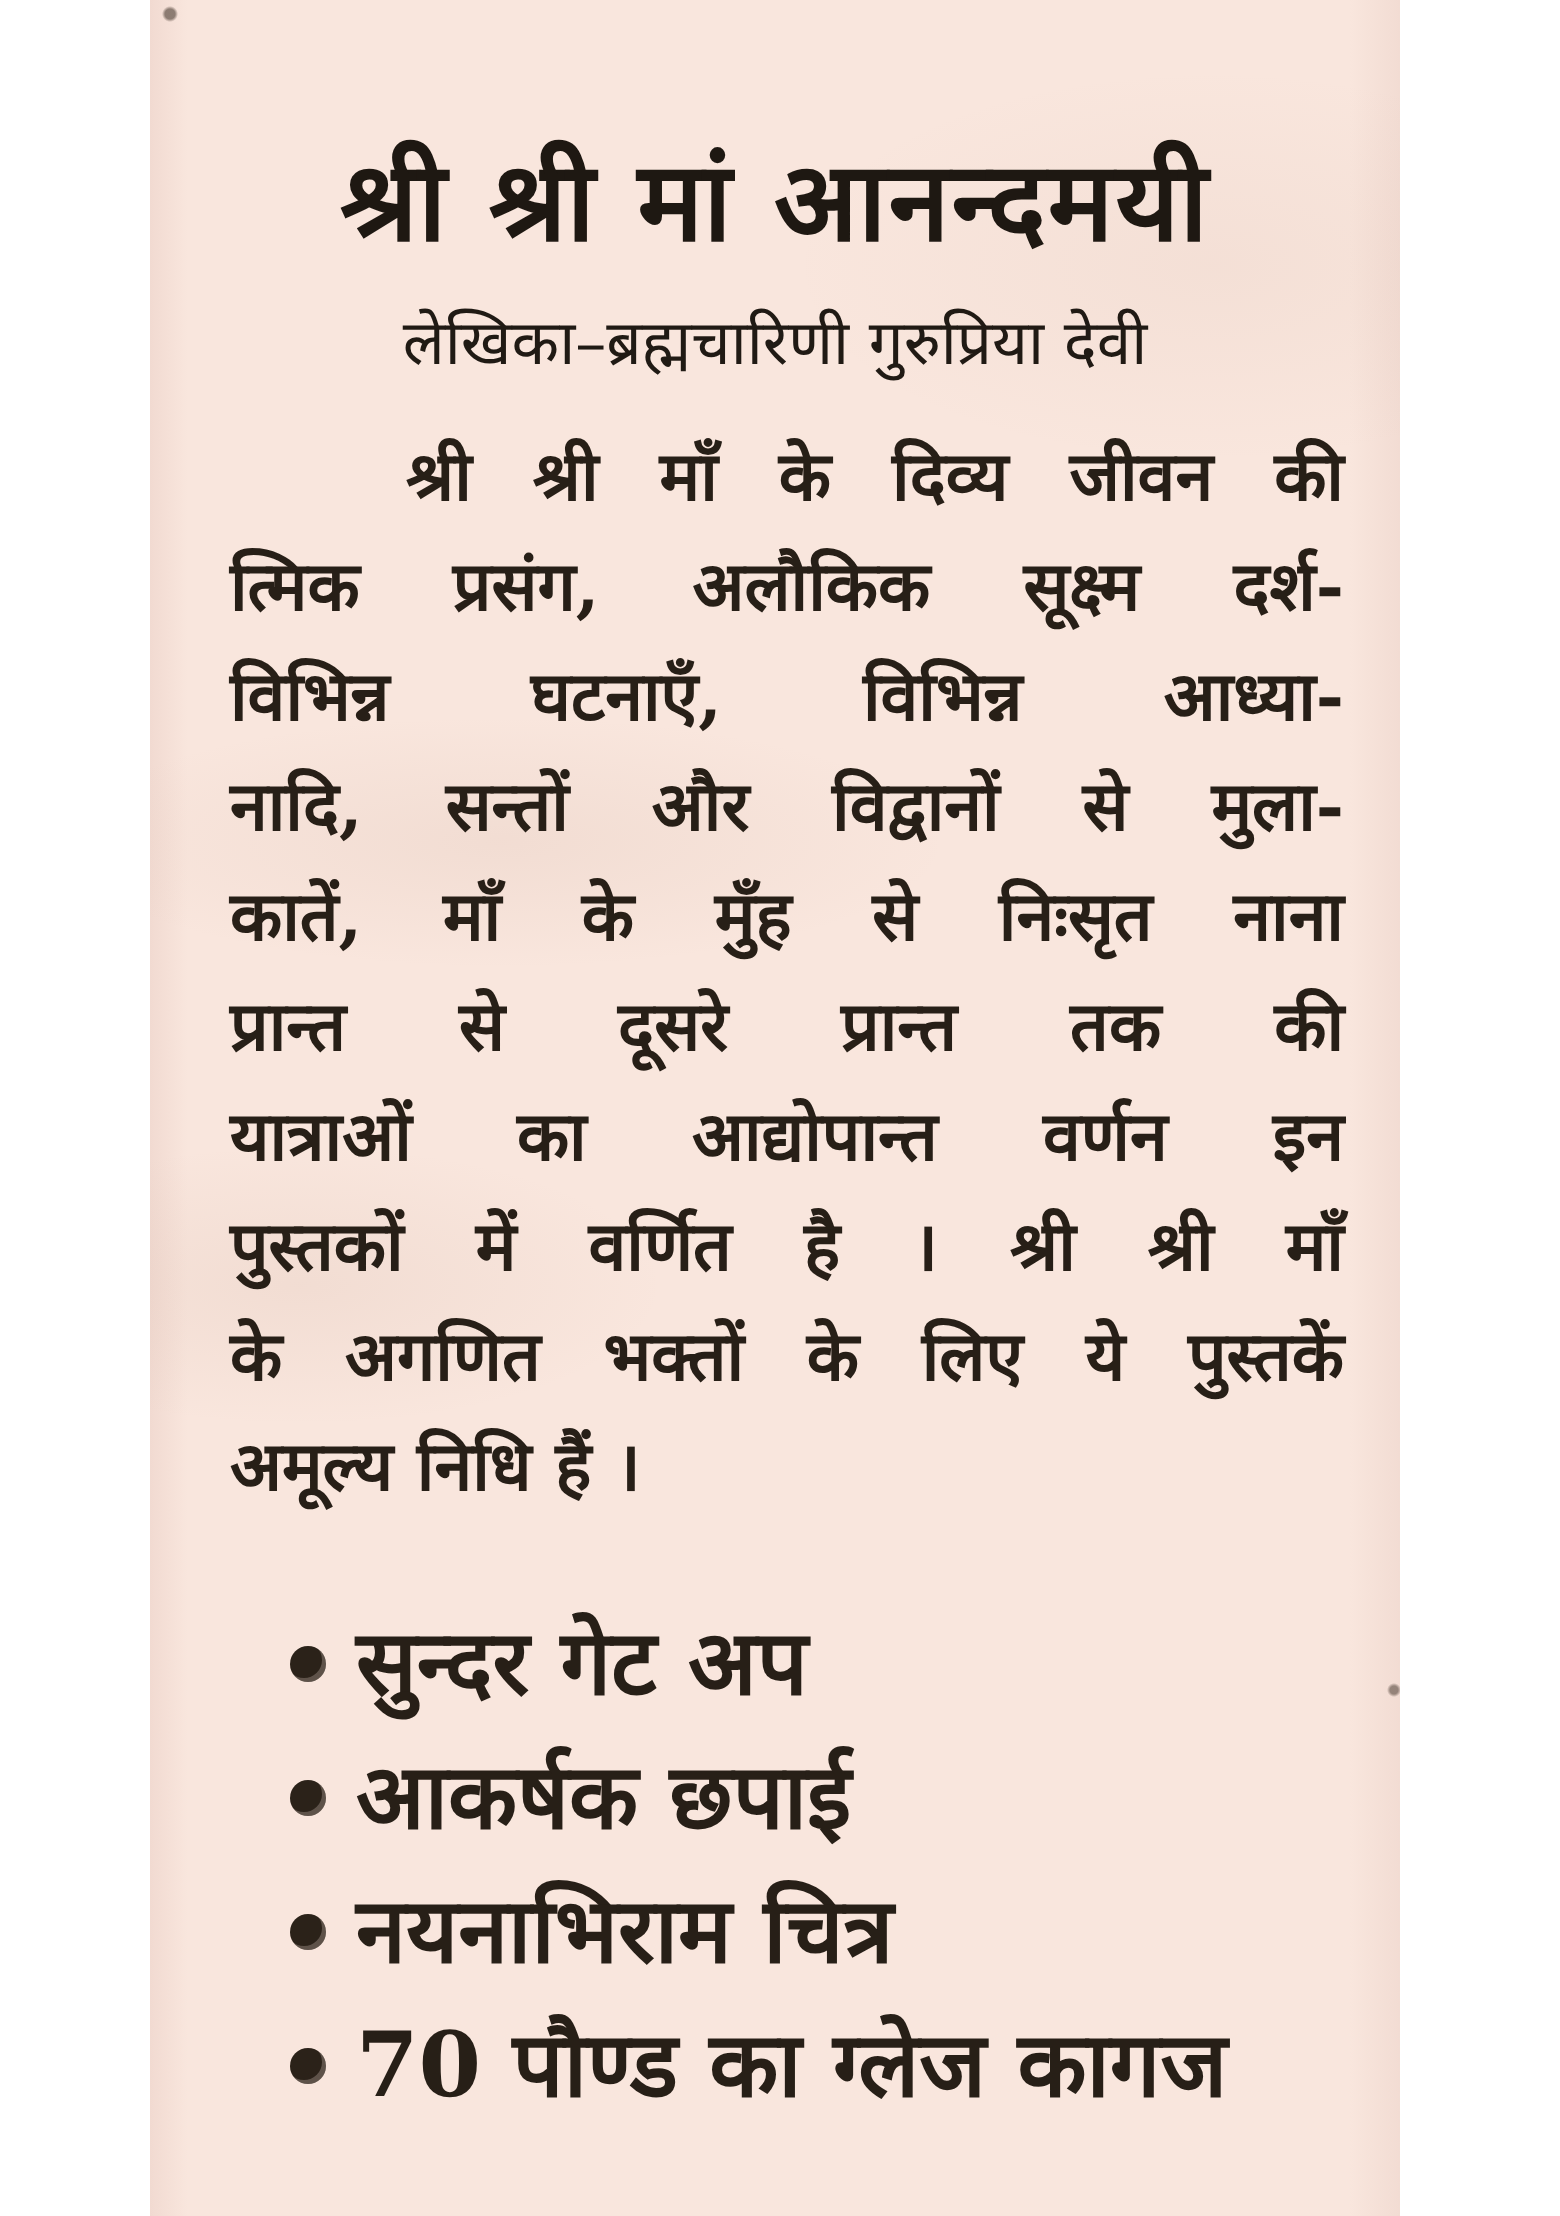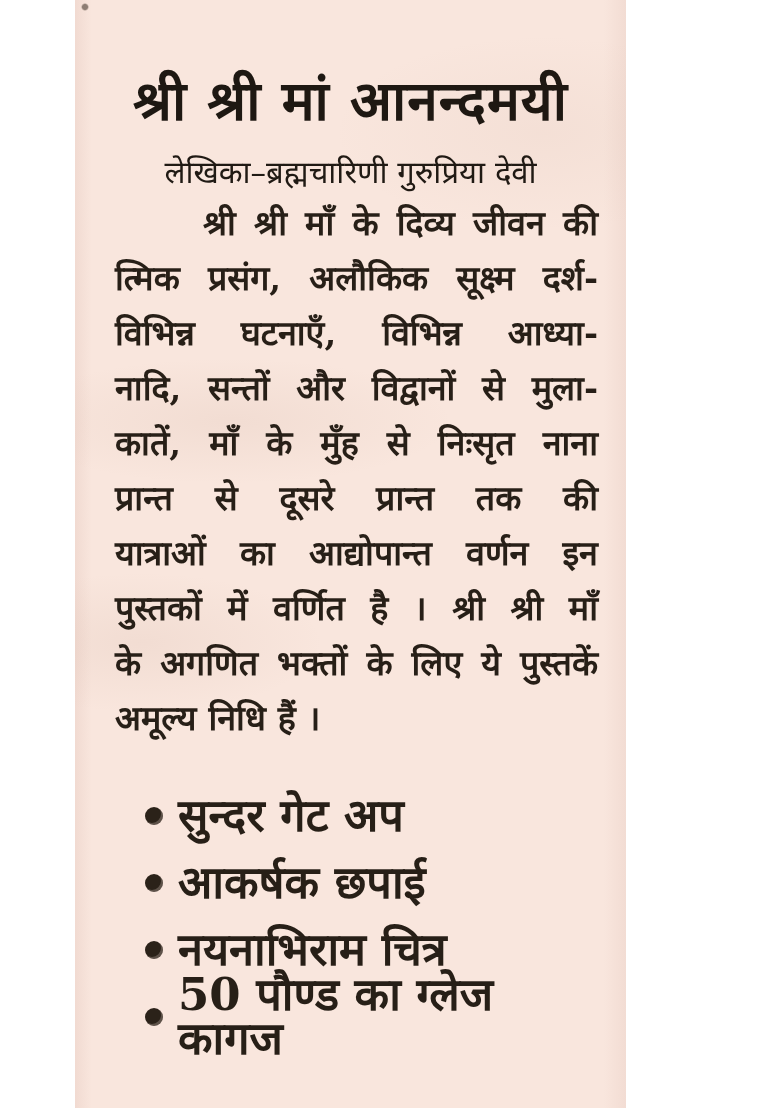--- a/index.html
+++ b/index.html
@@ -14,21 +14,21 @@
   .page {
     position: relative;
     width: 780px;
     height: 1108px;
     background: #ffffff;
   }
   .paper {
     position: absolute;
     left: 75px;
     top: 0;
-    width: 551px;
+    width: 625px;
     height: 1108px;
     overflow: hidden;
     color: #271f17;
     background:
       
       radial-gradient(circle at 10px 7px, rgba(55,42,32,.55) 0 2.5px, rgba(55,42,32,0) 4px),
       radial-gradient(circle at 622px 845px, rgba(55,42,32,.5) 0 2px, rgba(55,42,32,0) 3.5px),
       
       radial-gradient(ellipse 320px 90px at 28% 38%, rgba(178,138,118,.10), rgba(178,138,118,0) 70%),
       radial-gradient(ellipse 260px 100px at 12% 58%, rgba(178,138,118,.10), rgba(178,138,118,0) 70%),
@@ -48,21 +48,21 @@
   }
   .byline {
     margin: 6px 18px 0 18px;
     text-align: center;
     font-size: 31px;
     line-height: 48px;
     font-weight: 400;
     color: #201a14;
   }
   .para {
-    margin: 0 28px 0 40px;
+    margin: 16px 28px 0 40px;
     font-size: 34px;
     font-weight: 600;
     color: #271f17;
   }
   .line {
     line-height: 55px;
     height: 55px;
     text-align: justify;
     text-align-last: justify;
   }
@@ -123,18 +123,18 @@
       <div class="bullet-row">
         <span class="dot"></span>
         <span class="bullet-text">आकर्षक छपाई</span>
       </div>
       <div class="bullet-row">
         <span class="dot"></span>
         <span class="bullet-text">नयनाभिराम चित्र</span>
       </div>
       <div class="bullet-row">
         <span class="dot"></span>
-        <span class="bullet-text">50 पौण्ड का ग्लेज कागज</span>
+        <span class="bullet-text">70 पौण्ड का ग्लेज कागज</span>
       </div>
     </div>
 
   </div>
 </div>
 
 </body></html>

